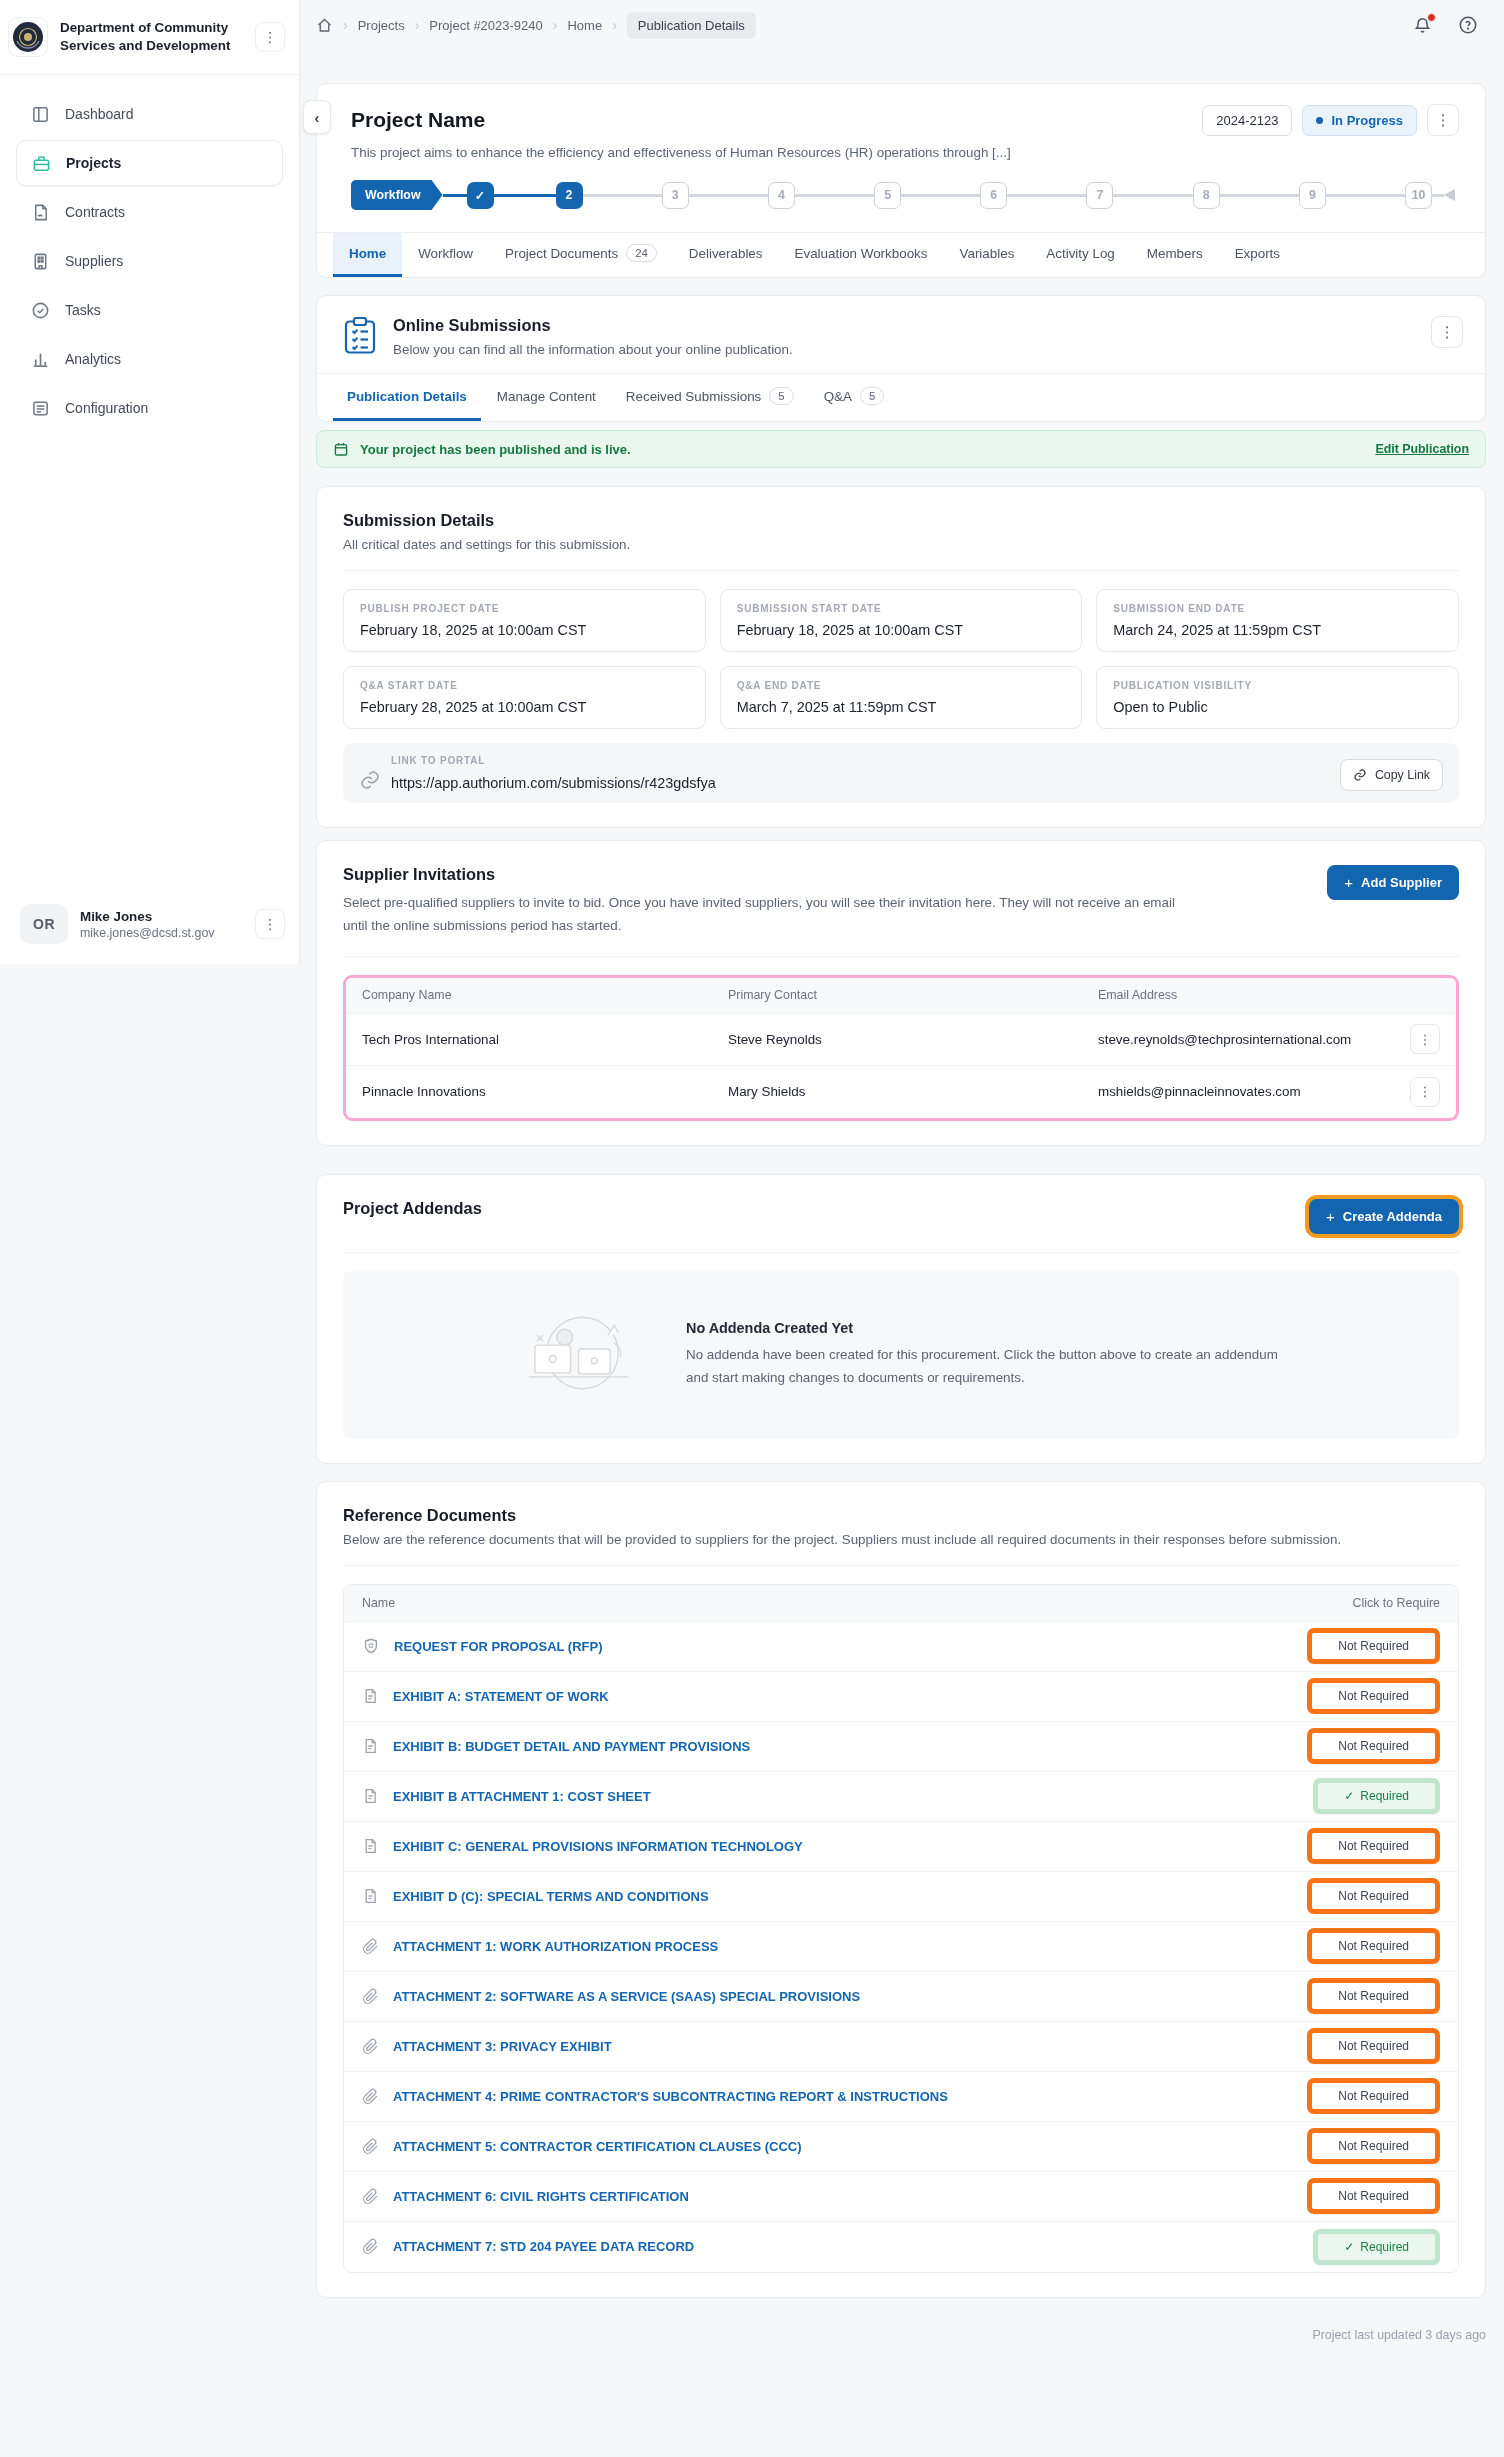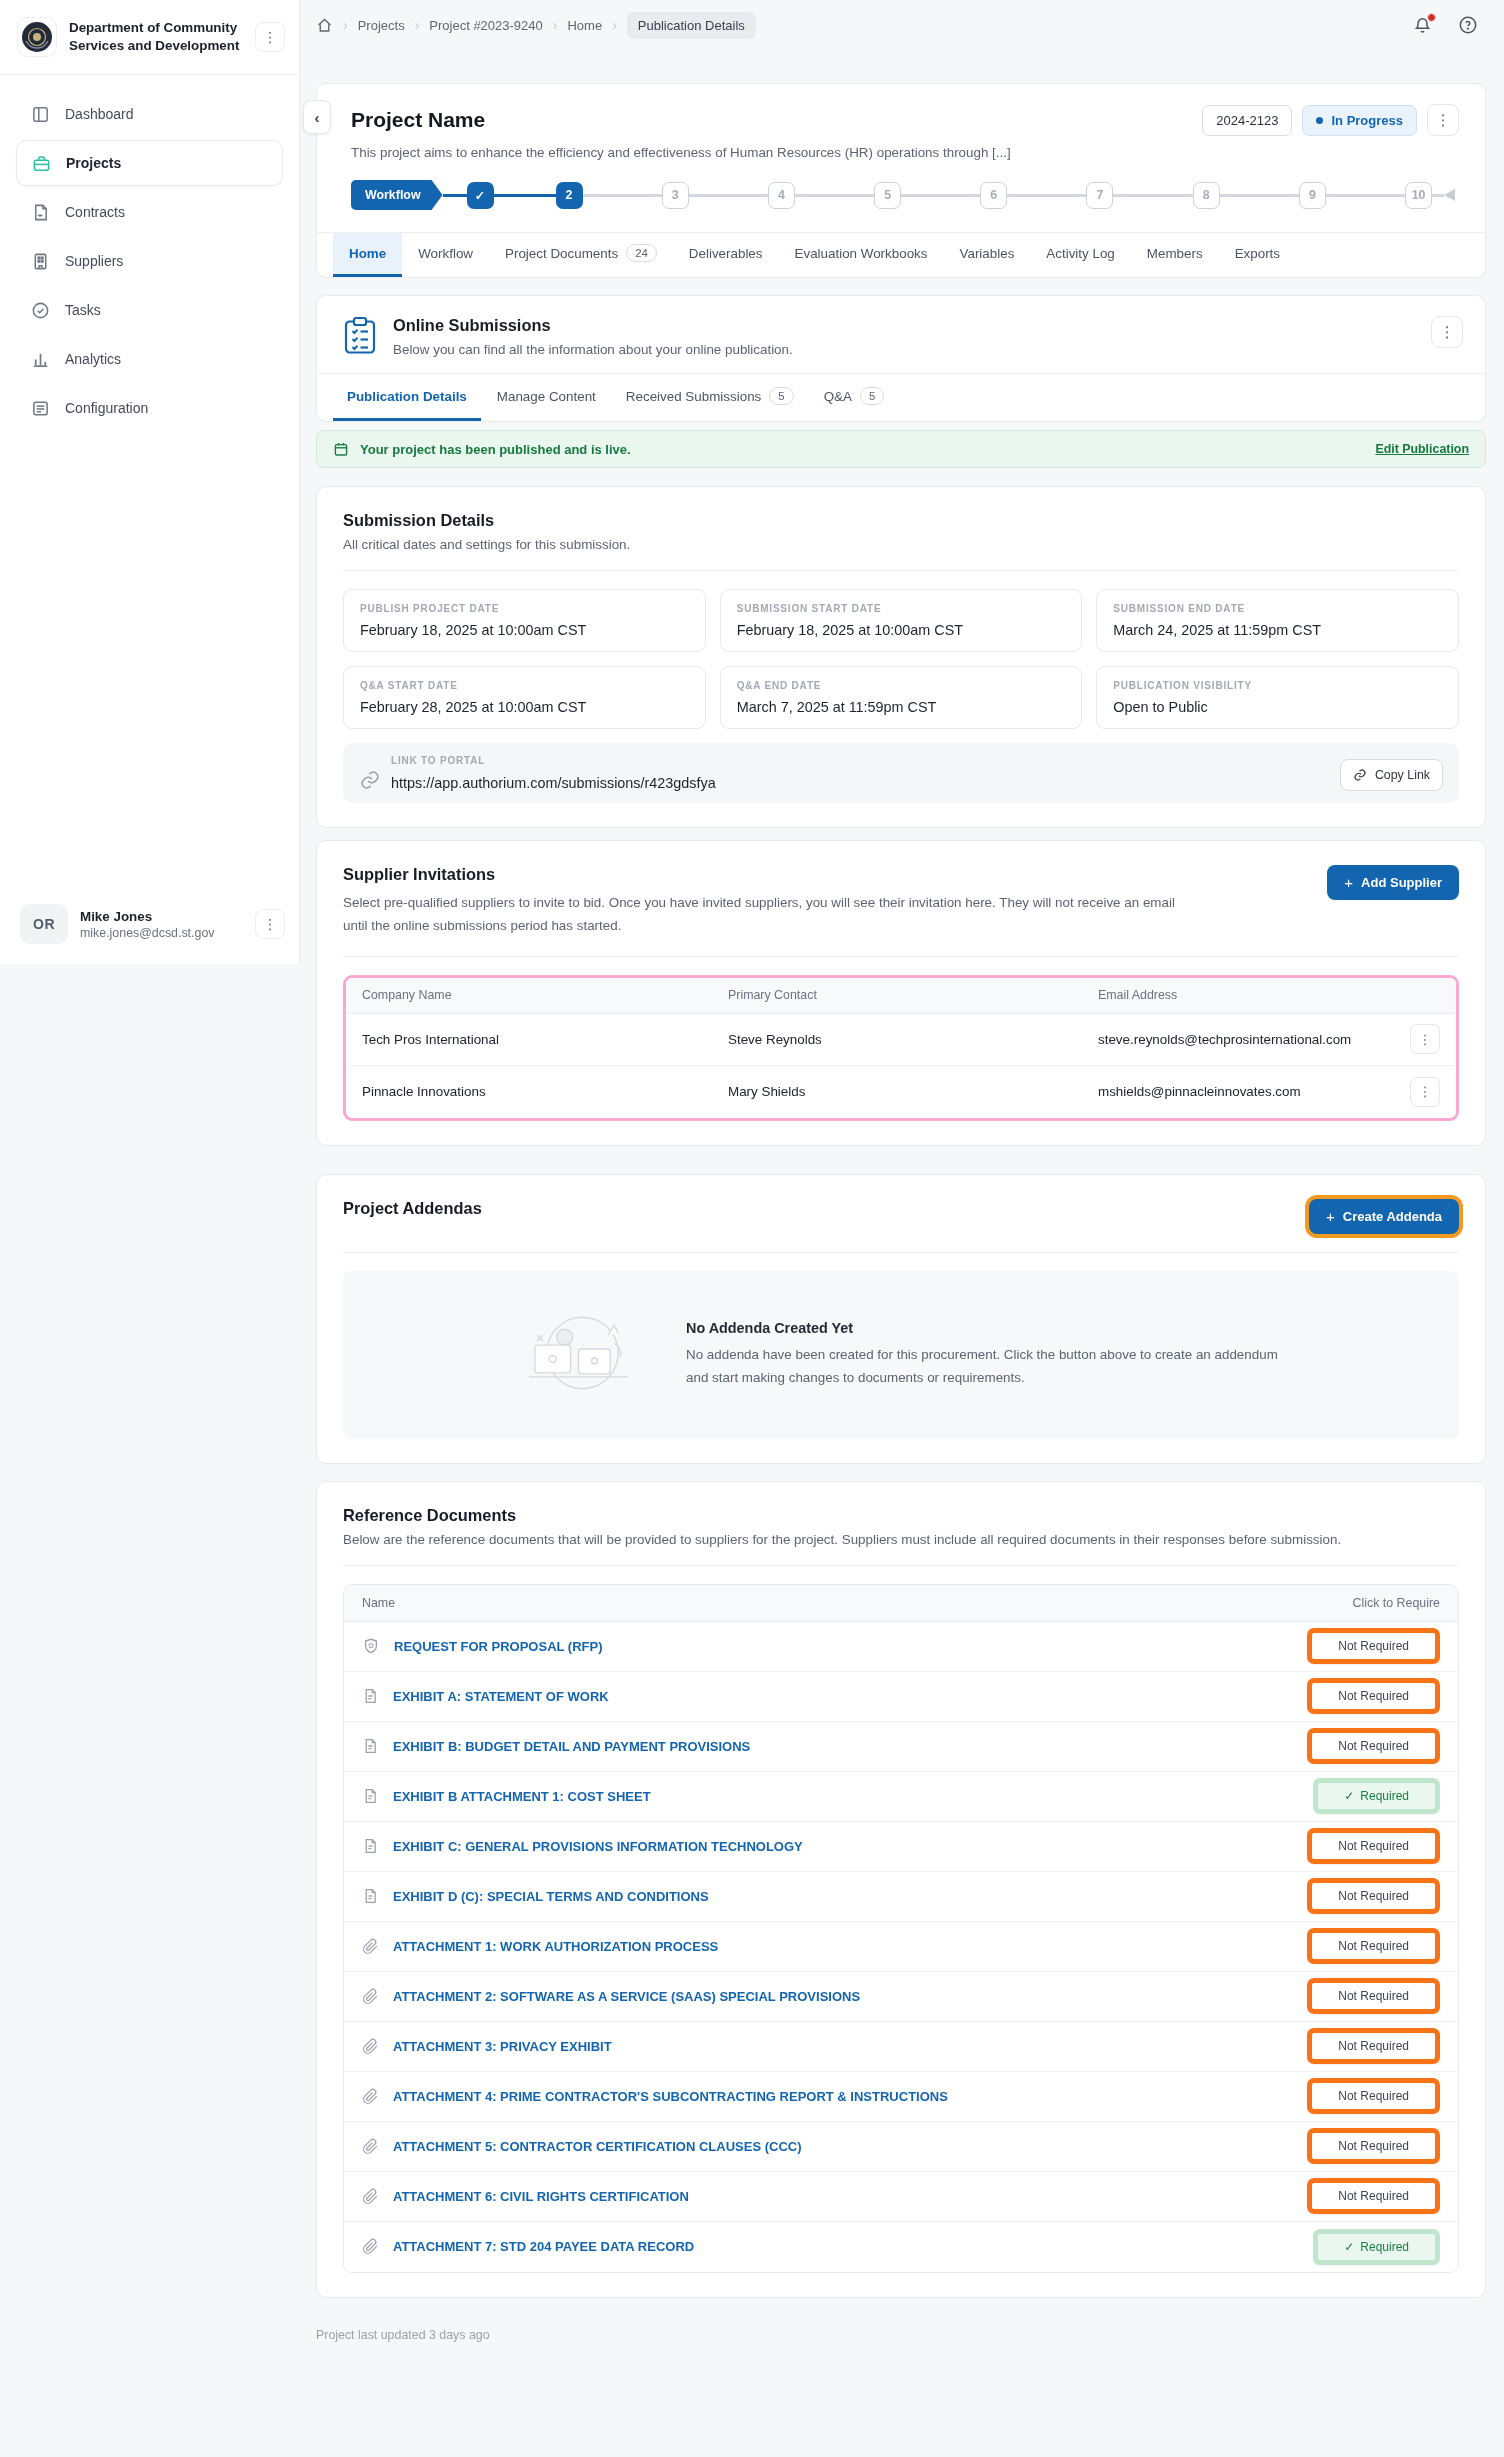--- a/index.html
+++ b/index.html
@@ -3,21 +3,21 @@
 <meta charset="utf-8">
 <style>
   *{box-sizing:border-box;margin:0;padding:0}
   html,body{width:1504px;height:2458px}
   body{position:relative;background:#f6f7f9;font-family:"Liberation Sans",sans-serif;color:#202532;overflow:hidden}
   svg{display:block}
   a{text-decoration:none;color:inherit;cursor:pointer}
 
   
   .sidebar{position:absolute;left:0;top:0;width:300px;height:964px;background:#fff;border-right:1px solid #e8eaee;display:flex;flex-direction:column}
-  .org-header{display:flex;align-items:center;gap:12px;padding:17px 14px 17px 17px;border-bottom:1px solid #eceef1}
+  .org-header{display:flex;align-items:center;gap:12px;padding:17px 14px 17px 8px;border-bottom:1px solid #eceef1}
   .org-logo{width:40px;height:40px;border-radius:10px;border:1px solid #eceef1;display:flex;align-items:center;justify-content:center;flex:none}
   .org-name{flex:1;font-size:13.4px;font-weight:700;line-height:1.35;color:#1b212c}
   .kebab-btn{width:30px;height:30px;border:1px solid #eceef1;border-radius:8px;background:#fff;display:flex;align-items:center;justify-content:center;color:#5b6472;font-size:14px;cursor:pointer;flex:none}
   .nav{padding:16px 16px 0 16px;flex:1}
   .nav-item{height:46px;display:flex;align-items:center;gap:15px;padding:0 15px;border-radius:10px;color:#434b59;font-size:14px;margin-bottom:3px;cursor:pointer}
   .nav-item .nicon{color:#707a87;display:flex}
   .nav-item.active{border:1px solid #e8eaee;box-shadow:0 1px 2px rgba(16,24,40,.05);font-weight:600;color:#1f2430}
   .nav-item.active .nicon{color:#2cbfa4}
   .user-row{display:flex;align-items:center;gap:12px;padding:16px 14px 20px 20px}
   .avatar{width:48px;height:40px;border-radius:10px;background:#f1f3f5;color:#555d69;font-weight:700;font-size:14px;display:flex;align-items:center;justify-content:center;letter-spacing:0.5px;flex:none}
@@ -116,21 +116,21 @@
 
   
   .doc-table{border:1px solid #e8eaee;border-radius:9px;overflow:hidden;margin-top:16px}
   .doc-head{display:flex;justify-content:space-between;background:#f8f9fb;border-bottom:1px solid #eceef1;padding:11px 18px;font-size:12.4px;color:#6b7280}
   .doc-row{display:flex;align-items:center;gap:14px;padding:0 18px;height:50px;border-bottom:1px solid #eff1f4;background:#fff}
   .doc-row:last-child{border-bottom:none}
   .doc-ic{color:#9aa1ab;display:flex;flex:none}
   .doc-link{font-size:13px;font-weight:700;color:#1465b0;cursor:pointer}
   .req{margin-left:auto;border:5px solid #f97316;background:#fff;border-radius:7px;padding:6px 26px;font-size:12px;color:#3f4653;box-shadow:0 1px 1px rgba(16,24,40,.05);cursor:pointer;font-family:inherit;display:flex;gap:6px;align-items:center}
   .req.required{background:#e9f7ee;border-color:#bfe6cc;color:#1b7f44}
-  .footer{text-align:left;font-size:12.4px;color:#9aa2ae;margin-top:30px}
+  .footer{text-align:right;font-size:12.4px;color:#9aa2ae;margin-top:30px}
 </style>
 </head>
 <body>
 
 <aside class="sidebar">
   <div class="org-header">
     <span class="org-logo">
       <svg width="32" height="32" viewBox="0 0 32 32">
           <circle cx="16" cy="16" r="15" fill="#232a3a"></circle>
           <circle cx="16" cy="16" r="8.5" fill="none" stroke="#c9b37a" stroke-width="1.2"></circle>

